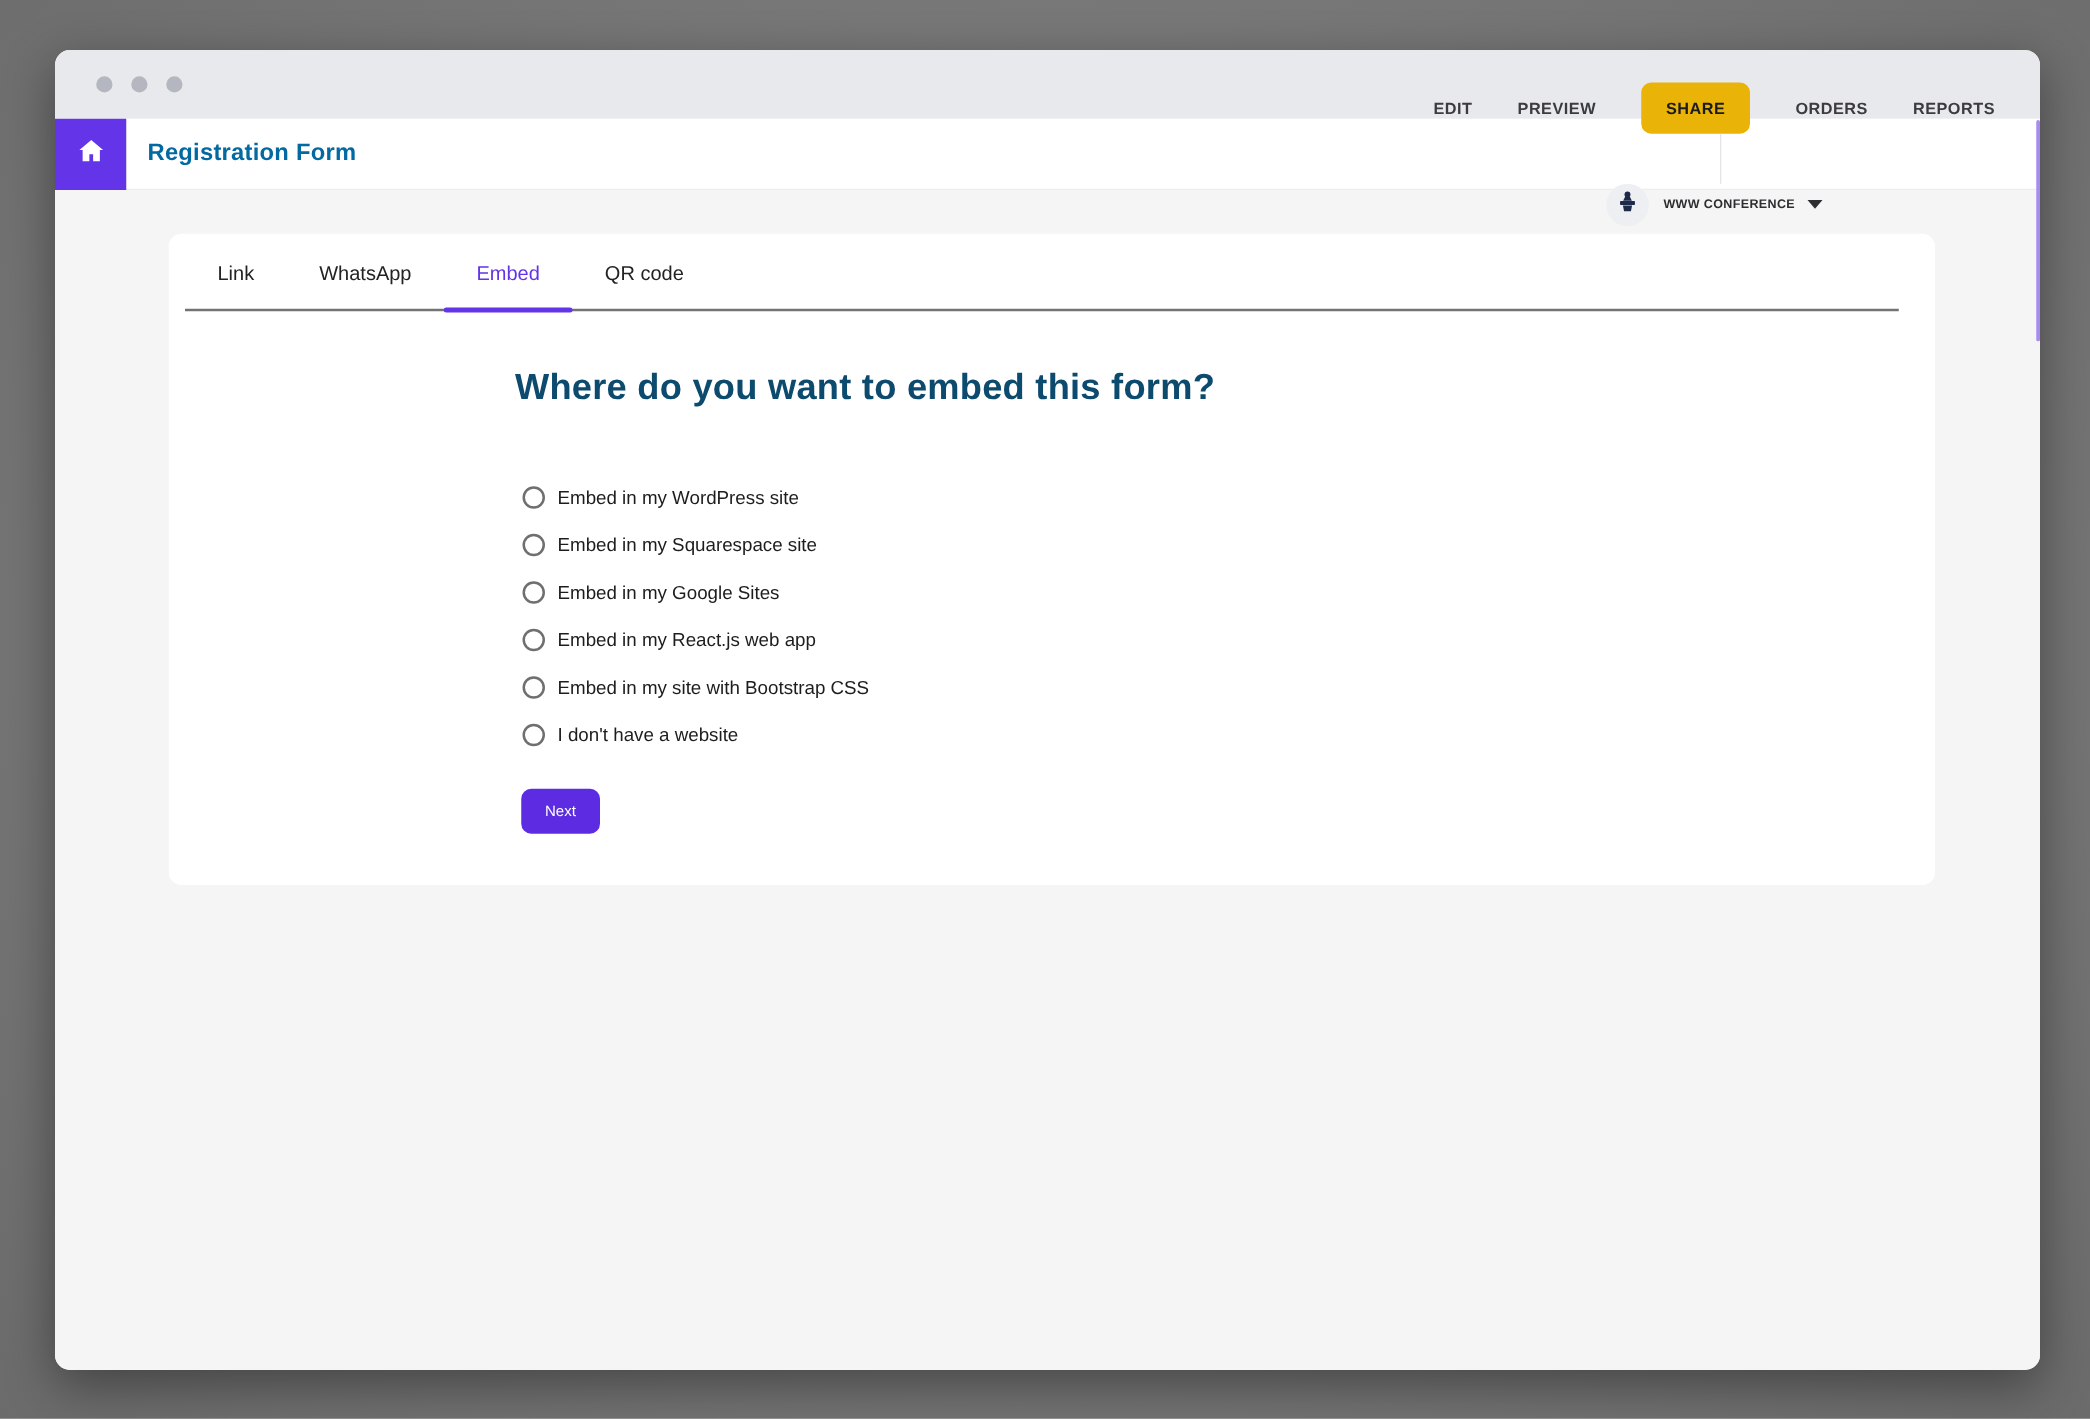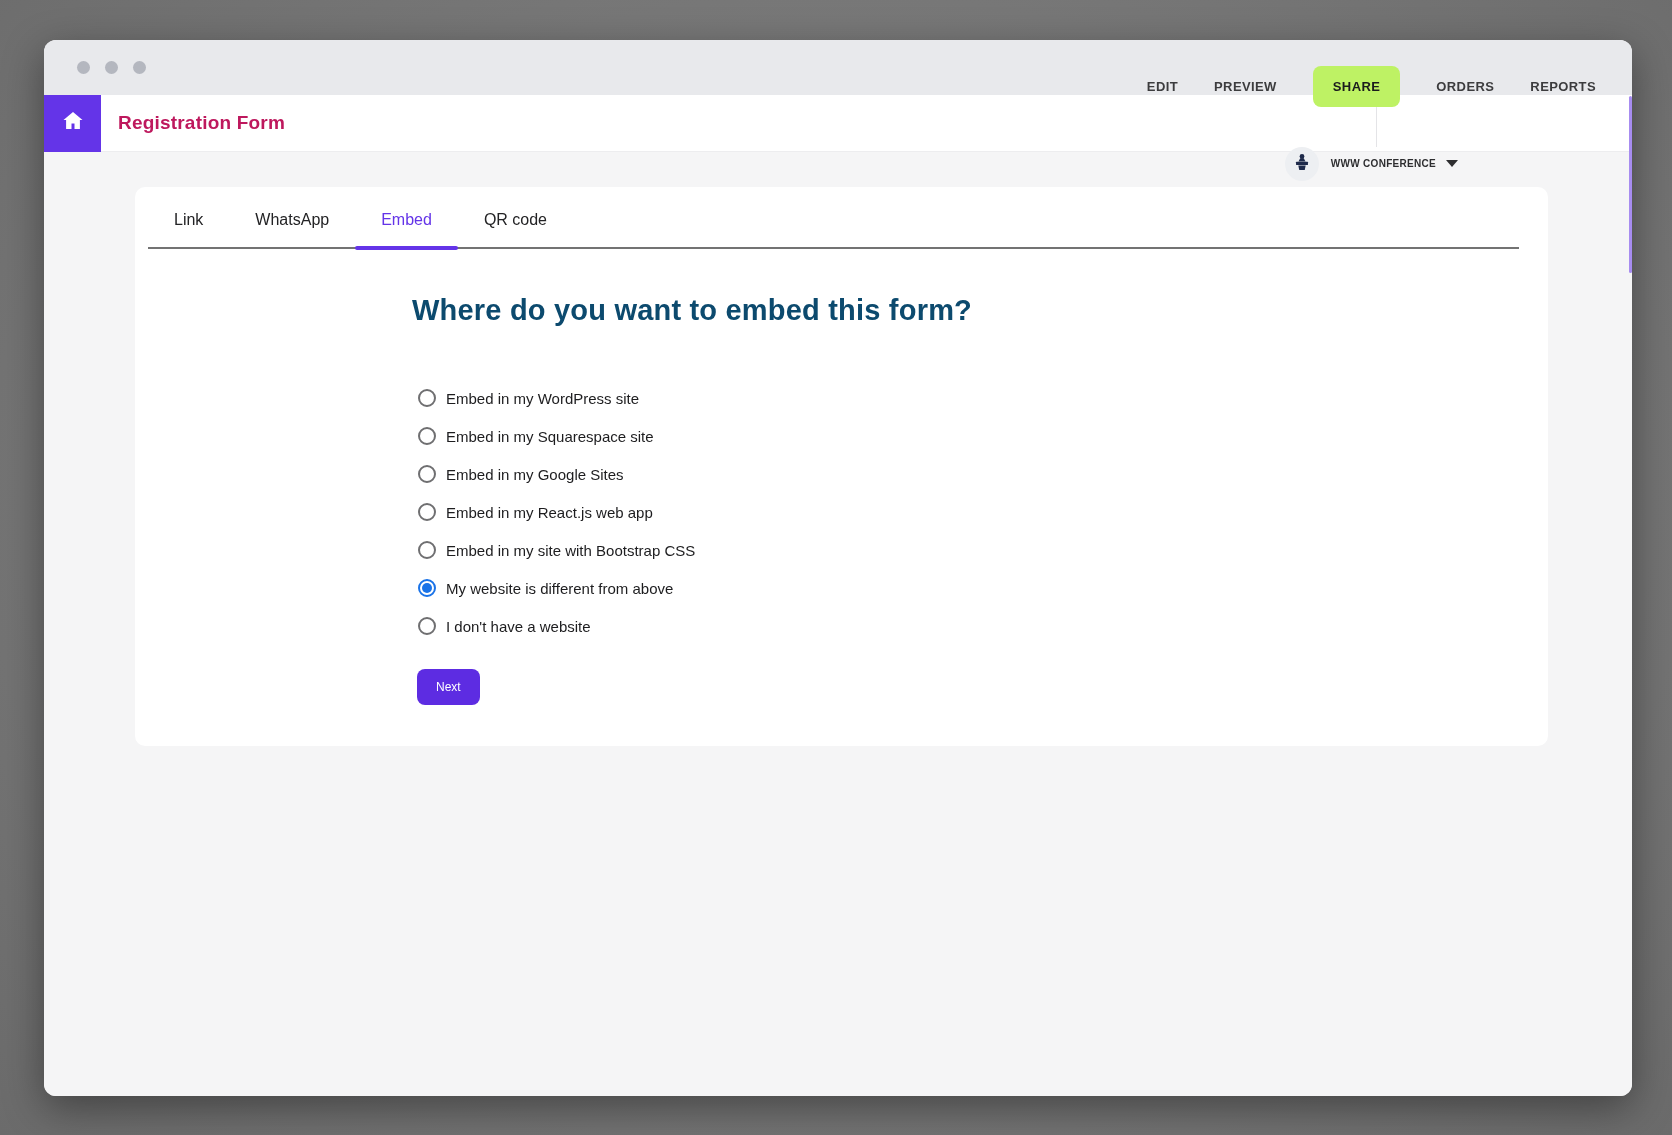--- a/index.html
+++ b/index.html
@@ -33,33 +33,33 @@
     border-bottom: 1px solid #ededef;
     position: relative;
   }
   .home-btn {
     width: 57px; height: 57px; flex: 0 0 57px;
     background: #6434e8; display: flex; align-items: center; justify-content: center;
     cursor: pointer;
   }
   .home-btn svg { width: 24px; height: 24px; fill: #ffffff; }
   .app-title {
-    margin-left: 17px; font-size: 19px; font-weight: 700; color: #be185d;
+    margin-left: 17px; font-size: 19px; font-weight: 700; color: #0369a1;
     letter-spacing: .2px;
   }
   .appbar-right {
     margin-left: auto; display: flex; align-items: center; padding-right: 36px; flex-direction: column;
   }
   .nav { display: flex; align-items: center; gap: 36px; }
   .nav-item {
     font-size: 13px; font-weight: 600; letter-spacing: .4px; color: #3c3c3e;
     cursor: pointer; white-space: nowrap;
   }
   .nav-item.active {
-    background: #bef264; border-radius: 8px; padding: 13px 20px; color: #1b1b1d; font-weight: 700;
+    background: #eab308; border-radius: 8px; padding: 13px 20px; color: #1b1b1d; font-weight: 700;
   }
   .v-divider { width: 1px; height: 40px; background: #e4e4e7; margin: 0 26px 0 36px; }
   .account { display: flex; align-items: center; cursor: pointer; }
   .avatar {
     width: 34px; height: 34px; border-radius: 50%; background: #edeff2;
     display: flex; align-items: center; justify-content: center; overflow: hidden;
   }
   .avatar svg { width: 22px; height: 22px; fill: #1e2a4a; }
   .account-name { margin-left: 12px; font-size: 10px; font-weight: 600; letter-spacing: .3px; color: #2e2e30; white-space: nowrap; }
   .caret {
@@ -197,24 +197,20 @@
             <span class="option-label">Embed in my Google Sites</span>
           </div>
           <div class="option-row">
             <span class="radio"></span>
             <span class="option-label">Embed in my React.js web app</span>
           </div>
           <div class="option-row">
             <span class="radio"></span>
             <span class="option-label">Embed in my site with Bootstrap CSS</span>
           </div>
-          <div class="option-row checked">
-            <span class="radio"></span>
-            <span class="option-label">My website is different from above</span>
-          </div>
           <div class="option-row">
             <span class="radio"></span>
             <span class="option-label">I don't have a website</span>
           </div>
         </div>
 
         <button class="next-btn">Next</button>
       </div>
 
     </div>

